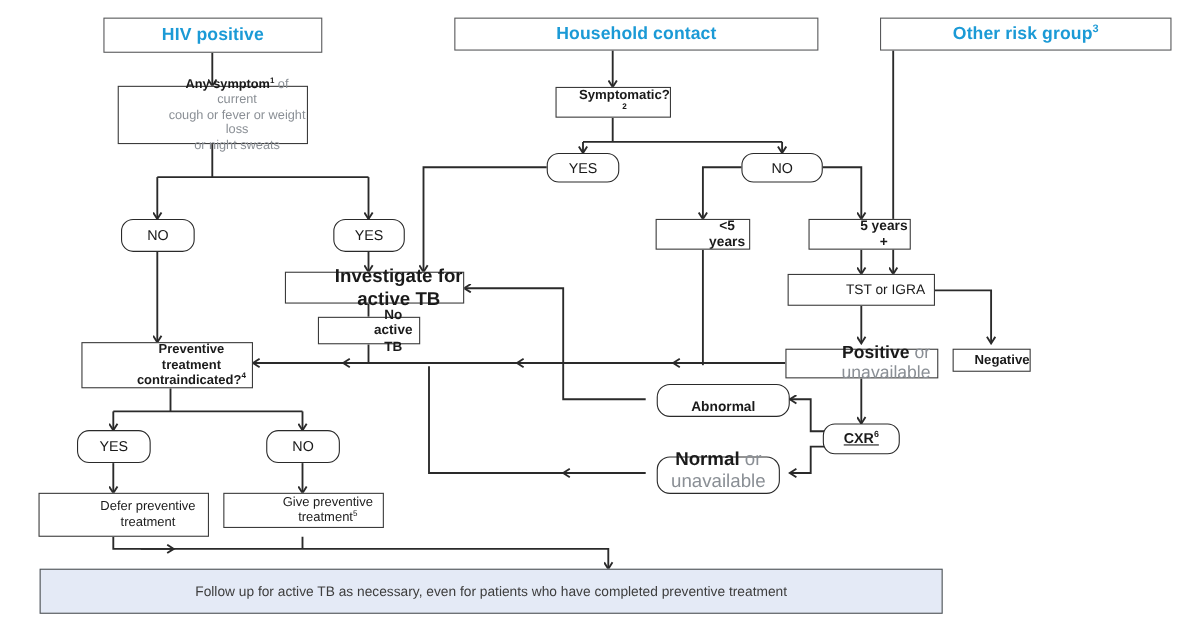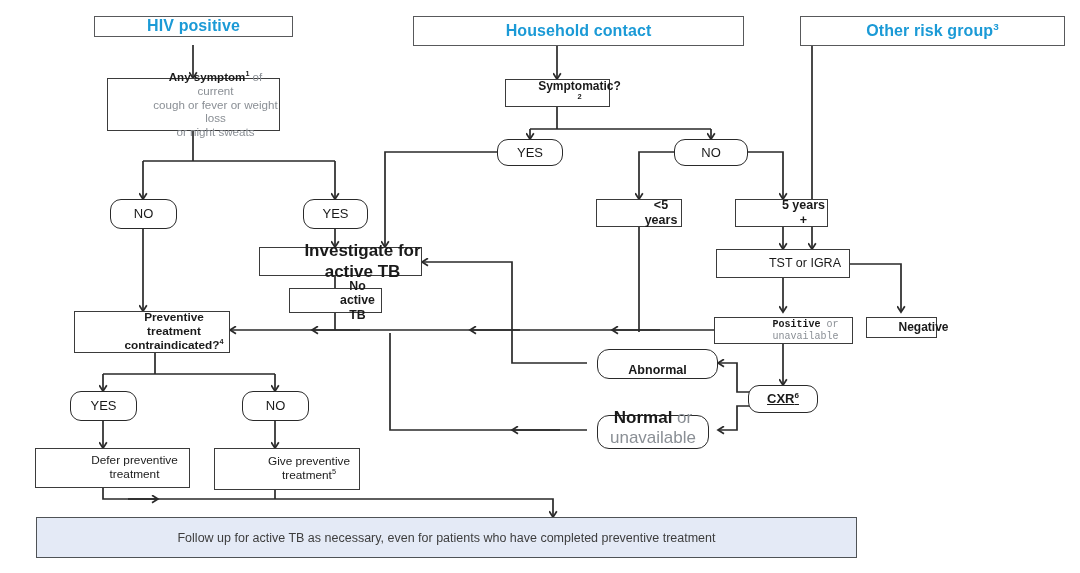--- a/index.html
+++ b/index.html
@@ -45,21 +45,21 @@
   
   .pill{
     border-radius:11px;
     border:1.7px solid #2a2a2a;
     font-size:13px;
     font-weight:normal;
   }
   .pill.bold{font-weight:bold;text-decoration:underline;}
   
   .rect{ font-size:12.5px;padding-left:44px; }
-  .rect.bold{ font-weight:bold; }
+  .rect.bold{ font-weight:bold;justify-content:flex-end; }
 
   .soft{ border-radius:12px; border:1.7px solid #2a2a2a; font-size:13px;align-items:flex-end;}
 
   .grey{ color:#8a8f95; font-weight:normal; }
   .blk{ color:#1a1a1a; font-weight:bold; }
   sup{ font-size:62%; vertical-align:super; line-height:0; }
 
   
   .banner{
     position:absolute;
@@ -153,21 +153,21 @@
     <path class="w" d="M275,374 L275,391" marker-end="url(#ah-d)"></path>
 
     <path class="w" d="M103,421 L103,448" marker-end="url(#ah-d)"></path>
     <path class="w" d="M275,421 L275,448" marker-end="url(#ah-d)"></path>
 
     <path class="w" d="M103,488 L103,499 L553,499 L553,517" marker-end="url(#ah-d)"></path>
     <path class="w" d="M275,488 L275,499"></path>
     <path class="w" d="M128,499 L158,499" marker-end="url(#ah-r)"></path>
   </svg>
 
-  <div class="node hdr" style="left:94px;  top:16px;  width:199px; height:21px;">
+  <div class="node hdr" style="left:94px;  top:16px;  width:199px; height:32px;">
     <span>HIV positive</span>
   </div>
 
   <div class="node hdr" style="left:413px; top:16px;  width:331px; height:30px;">
     <span>Household contact</span>
   </div>
 
   <div class="node hdr" style="left:800px; top:16px;  width:265px; height:30px;">
     <span><span>Other risk group</span><sup>3</sup></span>
   </div>
@@ -205,21 +205,21 @@
   </div>
 
   <div class="node rect bold" style="left:735px; top:199px; width:93px; height:28px;">
     <span>5 years +</span>
   </div>
 
   <div class="node rect" style="left:716px; top:249px; width:134px; height:29px; font-size:12.5px;">
     <span>TST or IGRA</span>
   </div>
 
-  <div class="node rect" style="left:714px; top:317px; width:139px; height:27px; font-size:10px;font-family:Liberation Mono, monospace;">
+  <div class="node rect" style="left:714px; top:317px; width:139px; height:27px; font-size:16px;">
     <span><span class="blk">Positive</span><span class="grey"> or unavailable</span></span>
   </div>
 
   <div class="node rect bold" style="left:866px; top:317px; width:71px; height:21px; font-size:12px;">
     <span>Negative</span>
   </div>
 
   <div class="node pill bold" style="left:748px; top:385px; width:70px; height:28px;">
     <span><span>CXR</span><sup>6</sup></span>
   </div>
@@ -258,21 +258,21 @@
     <span>NO</span>
   </div>
 
   <div class="node rect" style="left:35px; top:448px; width:155px; height:40px; font-size:11.8px;">
     <span>
       <span class="mult">Defer preventive</span>
       <span class="mult">treatment</span>
     </span>
   </div>
 
-  <div class="node rect" style="left:203px; top:448px; width:146px; height:42px; font-size:11.8px;margin-left:11px;">
+  <div class="node rect" style="left:203px; top:448px; width:146px; height:32px; font-size:11.8px;">
     <span>
       <span class="mult">Give preventive</span>
       <span class="mult"><span>treatment</span><sup>5</sup></span>
     </span>
   </div>
 
   <div class="banner" style="left:36px; top:517px; width:821px; height:41px;">
     <span>Follow up for active TB as necessary, even for patients who have completed preventive treatment</span>
   </div>
 

